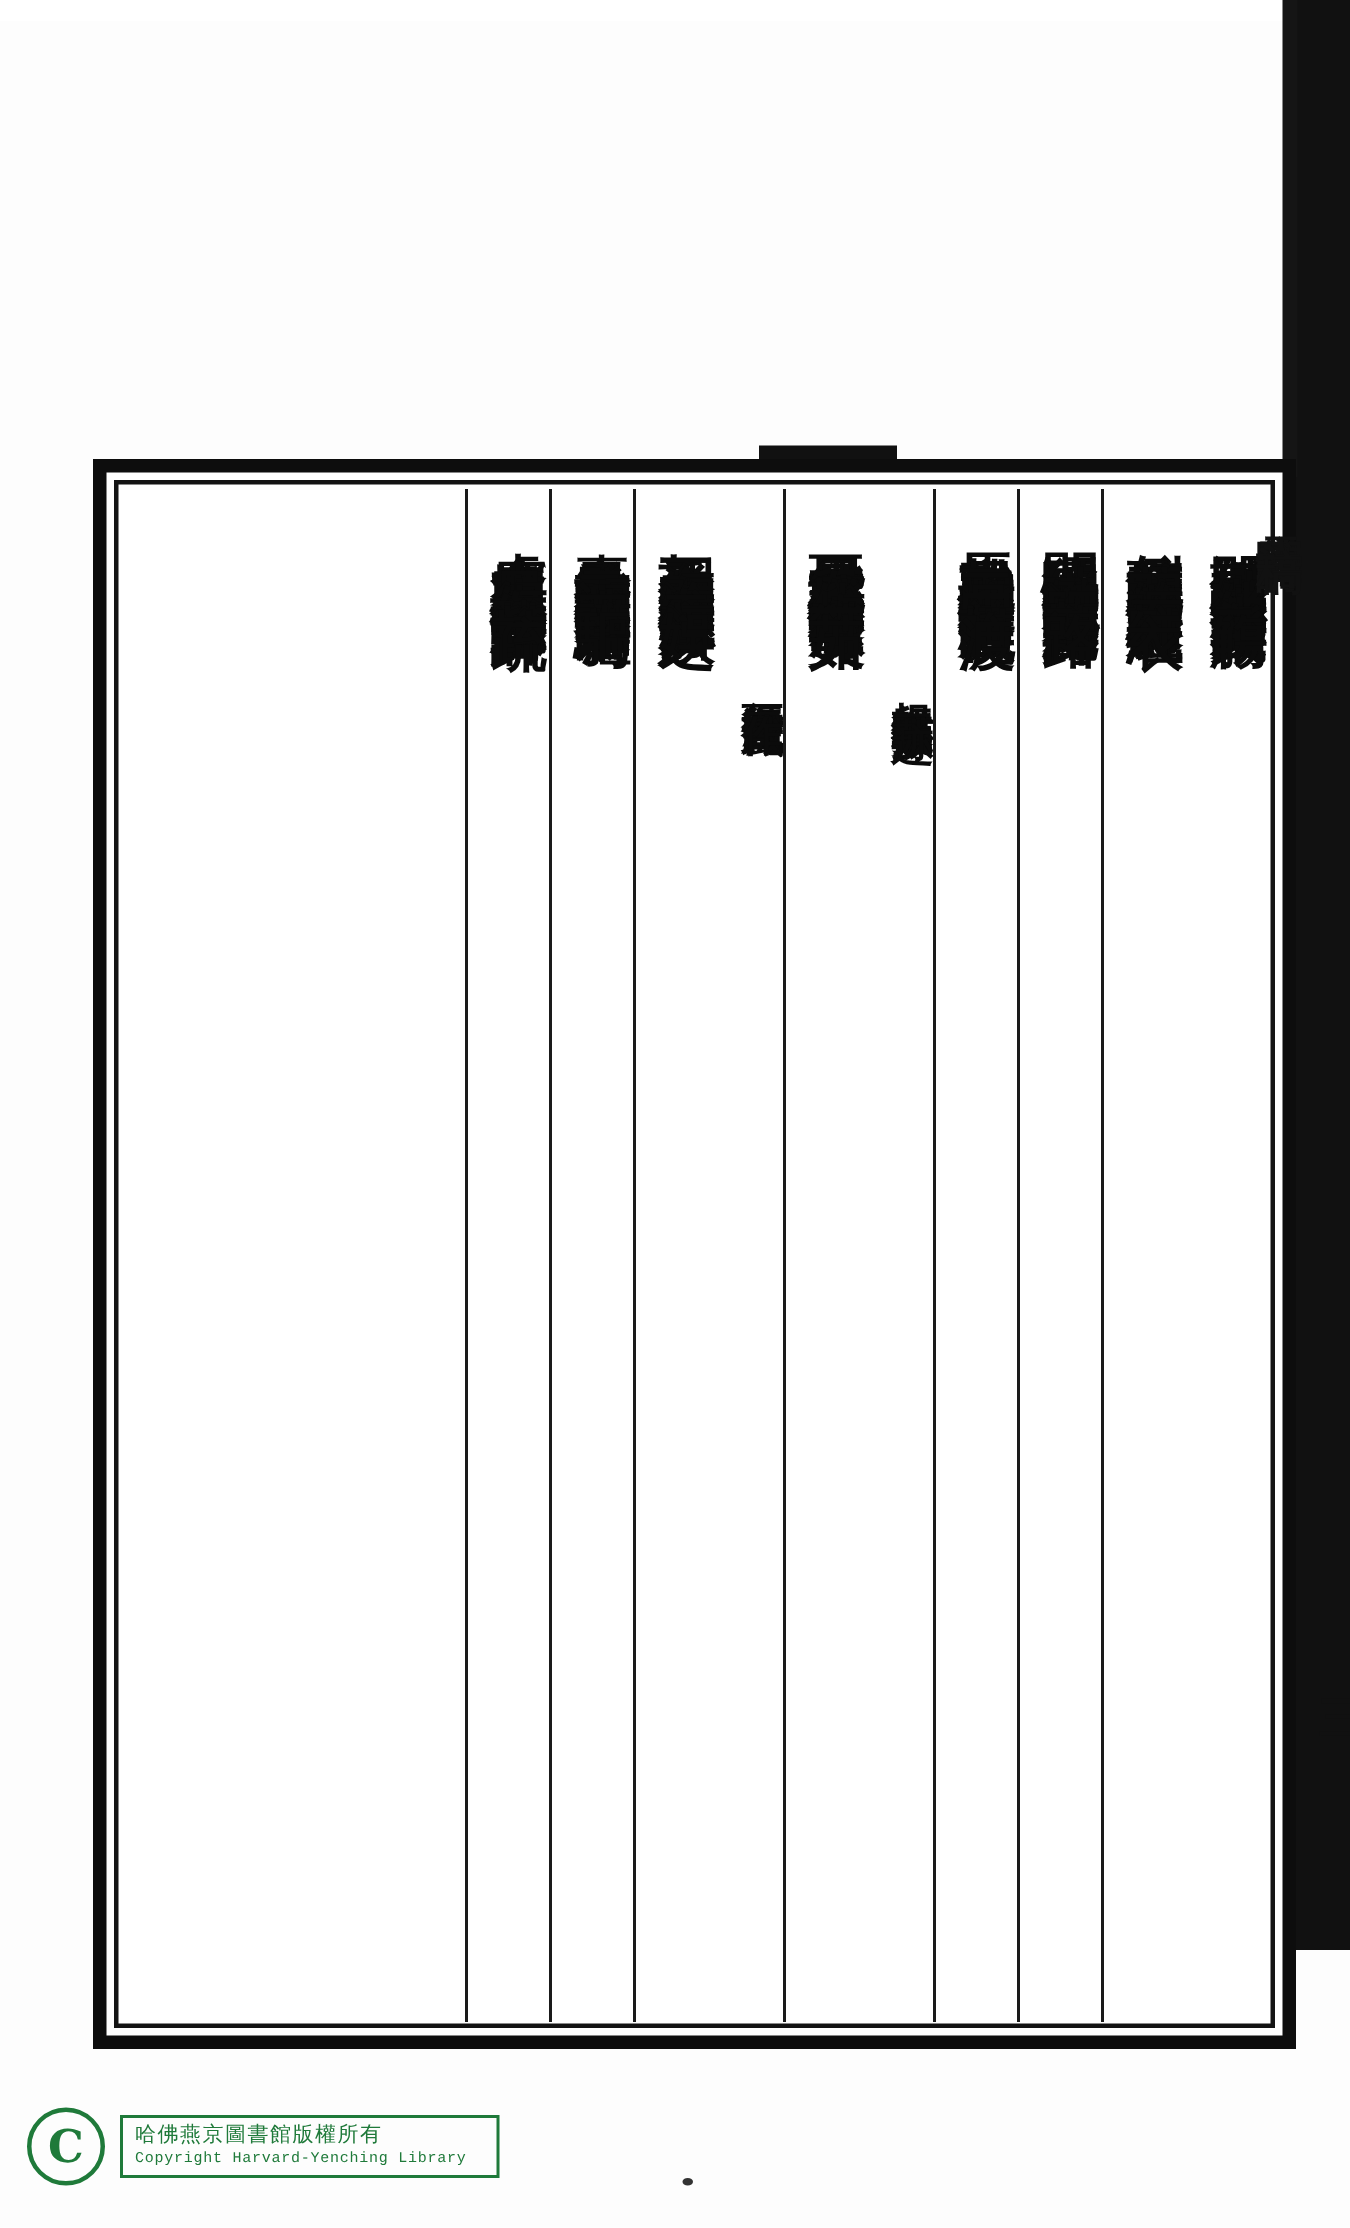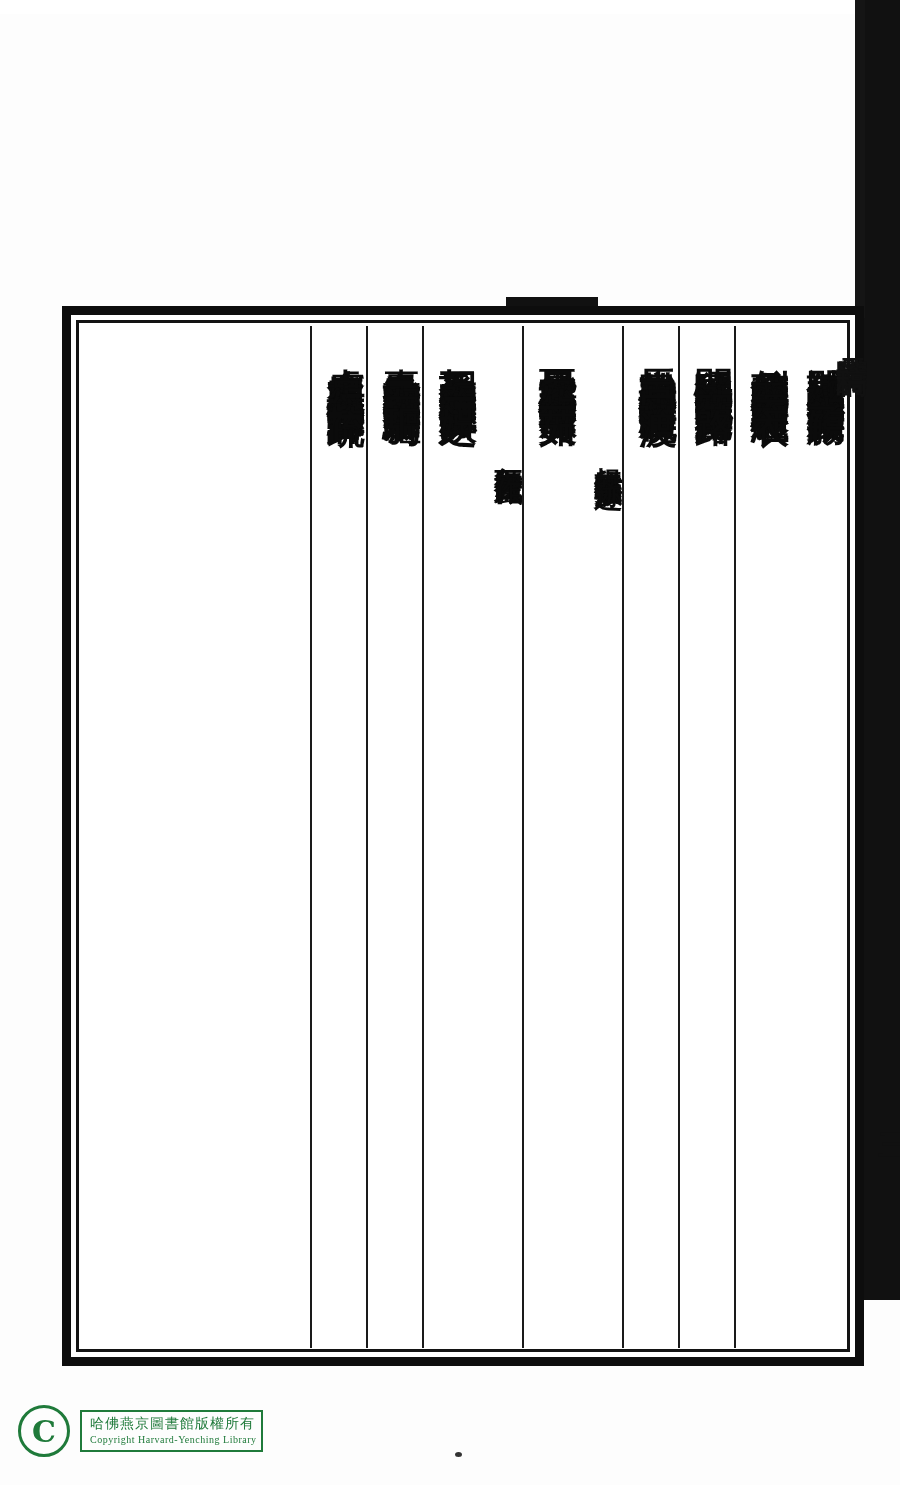--- a/index.html
+++ b/index.html
@@ -154,32 +154,32 @@
     color: #1f7a3a;
     font-family: "DejaVu Serif", serif;
     font-size: 30px;
     font-weight: 700;
     display: flex; align-items: center; justify-content: center;
     flex: 0 0 auto;
   }
   #stamp-text {
     margin-left: 10px;
     border: 2px solid #1f7a3a;
-    padding: 4px 4px 5px 8px;
+    padding: 4px 20px 5px 8px;
   }
   #stamp-cn {
     font-family: "DejaVu Serif", serif;
     font-size: 14px;
     color: #1f7a3a;
     letter-spacing: 1px;
     white-space: nowrap;
     line-height: 1.1;
   }
   #stamp-en {
-    font-family: Liberation Serif, serif;
+    font-family: Liberation Mono, monospace;
     font-size: 10px;
     color: #1f7a3a;
     letter-spacing: 0.5px;
     white-space: nowrap;
     margin-top: 2px;
   }
 
   #speck {
     position: absolute;
     left: 455px; top: 1452px;

